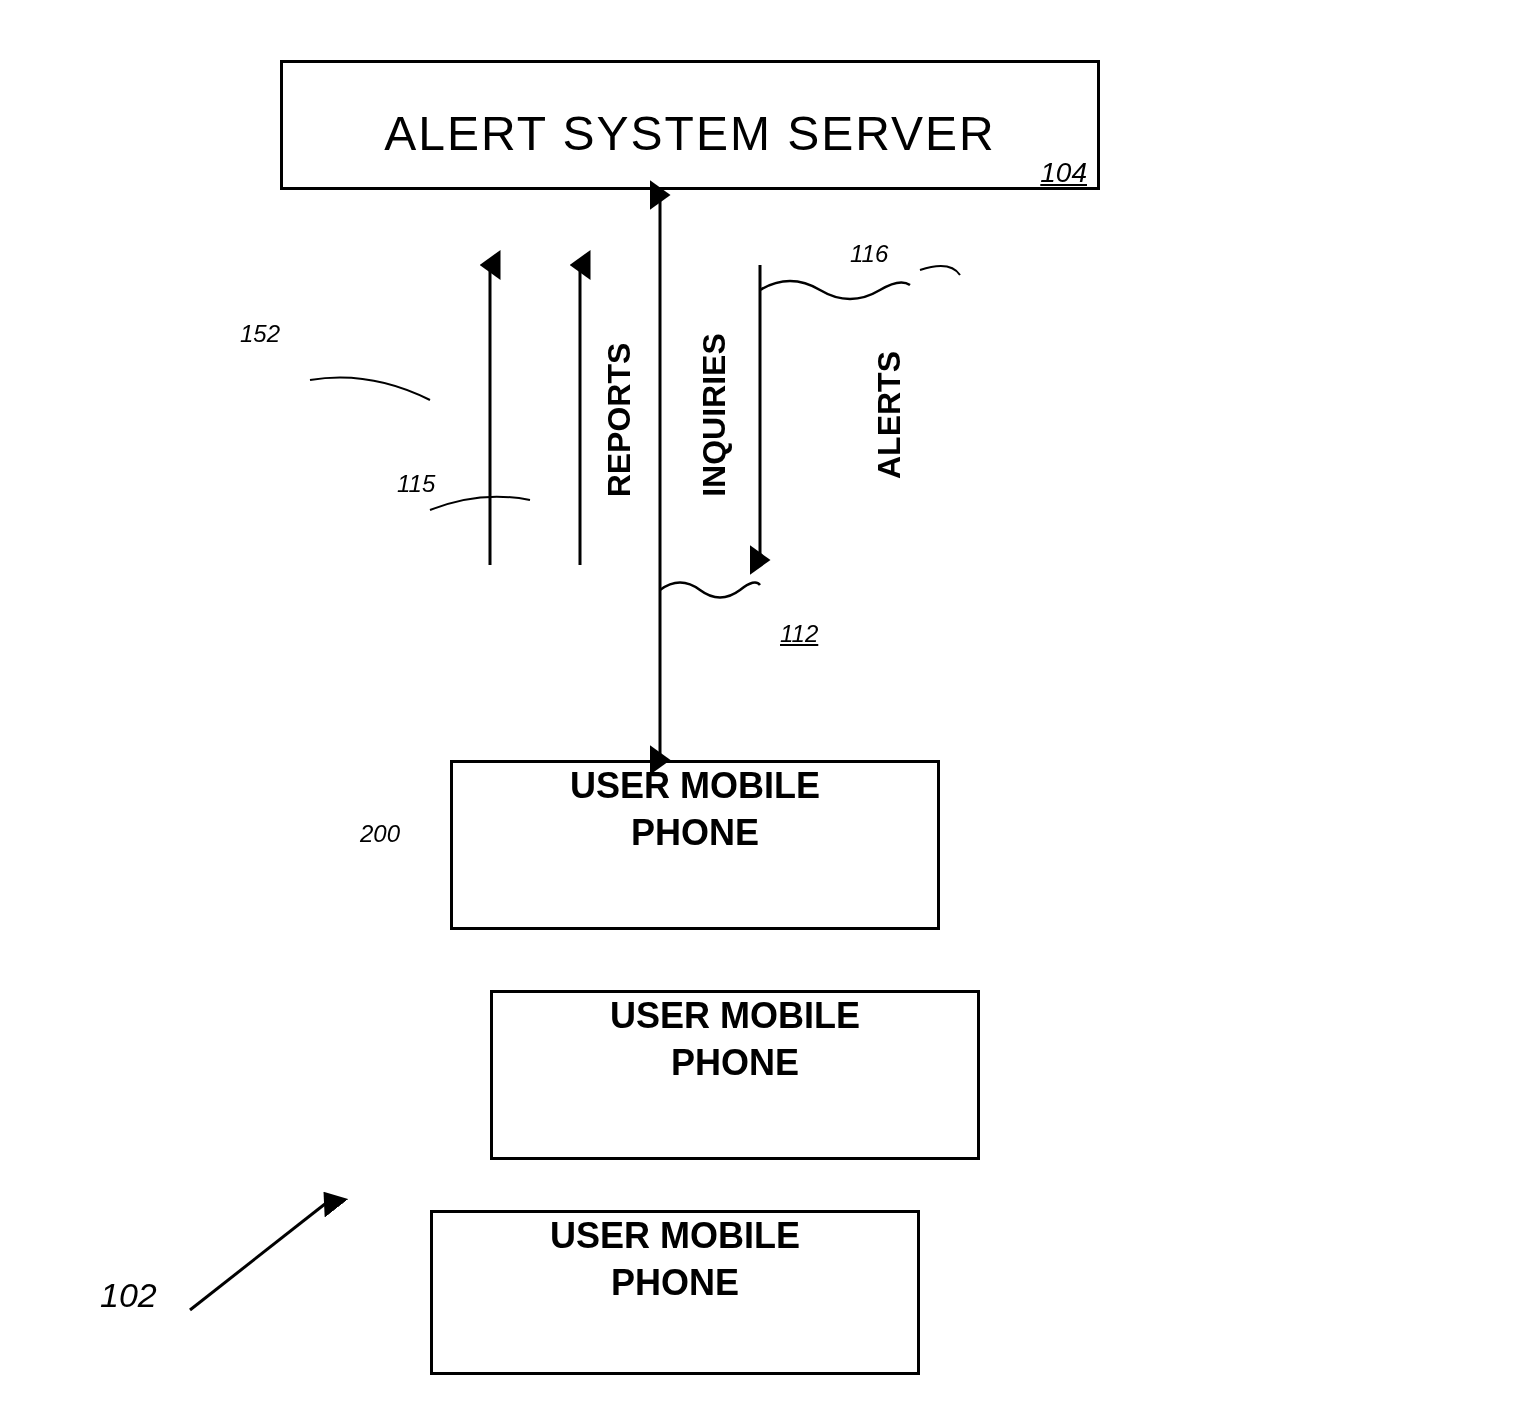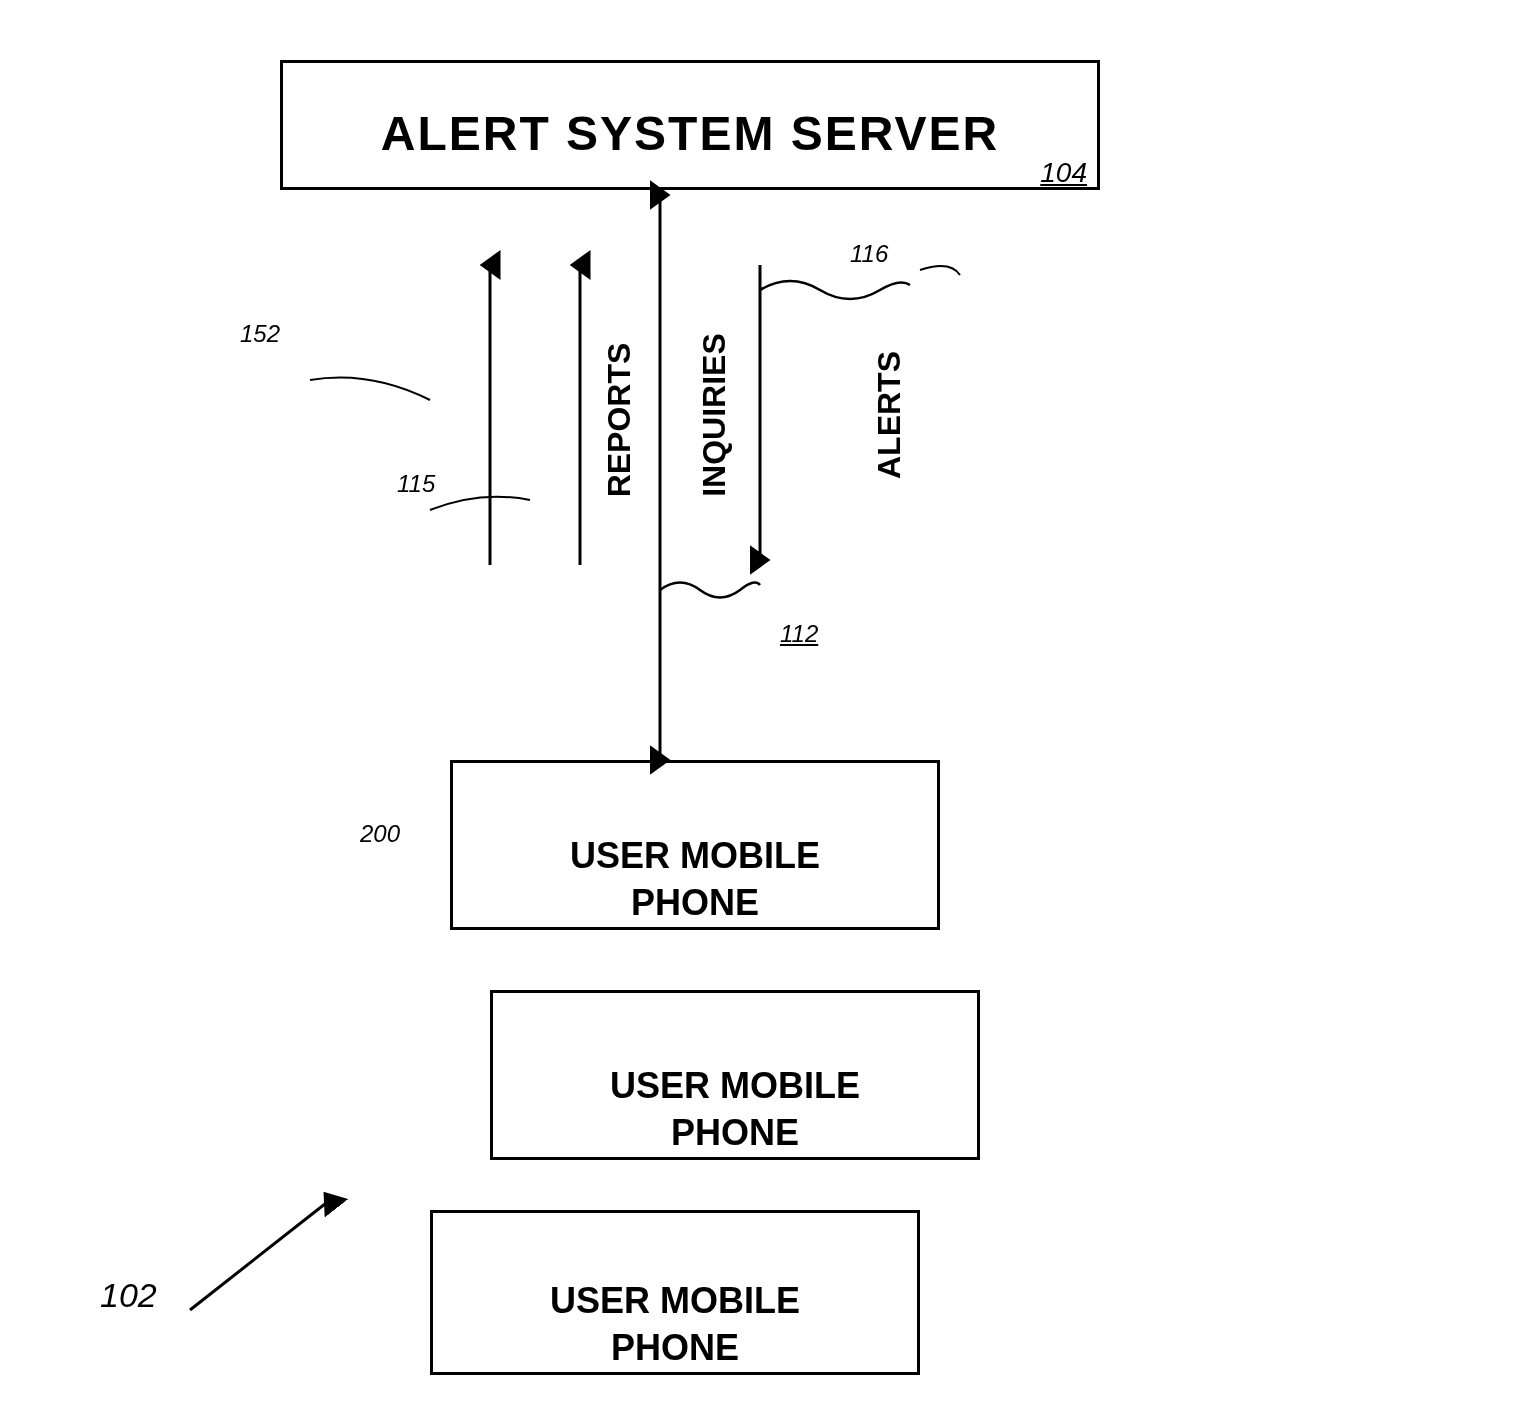--- a/index.html
+++ b/index.html
@@ -29,40 +29,40 @@
       width: 820px;
       height: 130px;
       border: 3px solid #000;
       display: flex;
       align-items: center;
       justify-content: center;
     }
 
     .server-label {
       font-size: 48px;
-      font-weight: bold;
+      font-weight: normal;
       letter-spacing: 2px;
       margin-top: 17px;
     }
 
     .ref-104 {
       position: absolute;
       bottom: -2px;
       right: 10px;
       font-size: 28px;
       font-style: italic;
       text-decoration: underline;
     }
 
     
     .phone-box {
       position: absolute;
       border: 3px solid #000;
       display: flex;
-      align-items: flex-end;
+      align-items: flex-start;
       justify-content: center;
       text-align: center;
     }
 
     .phone-box-label {
       font-size: 36px;
       font-weight: bold;
       line-height: 1.3;
     }
 

